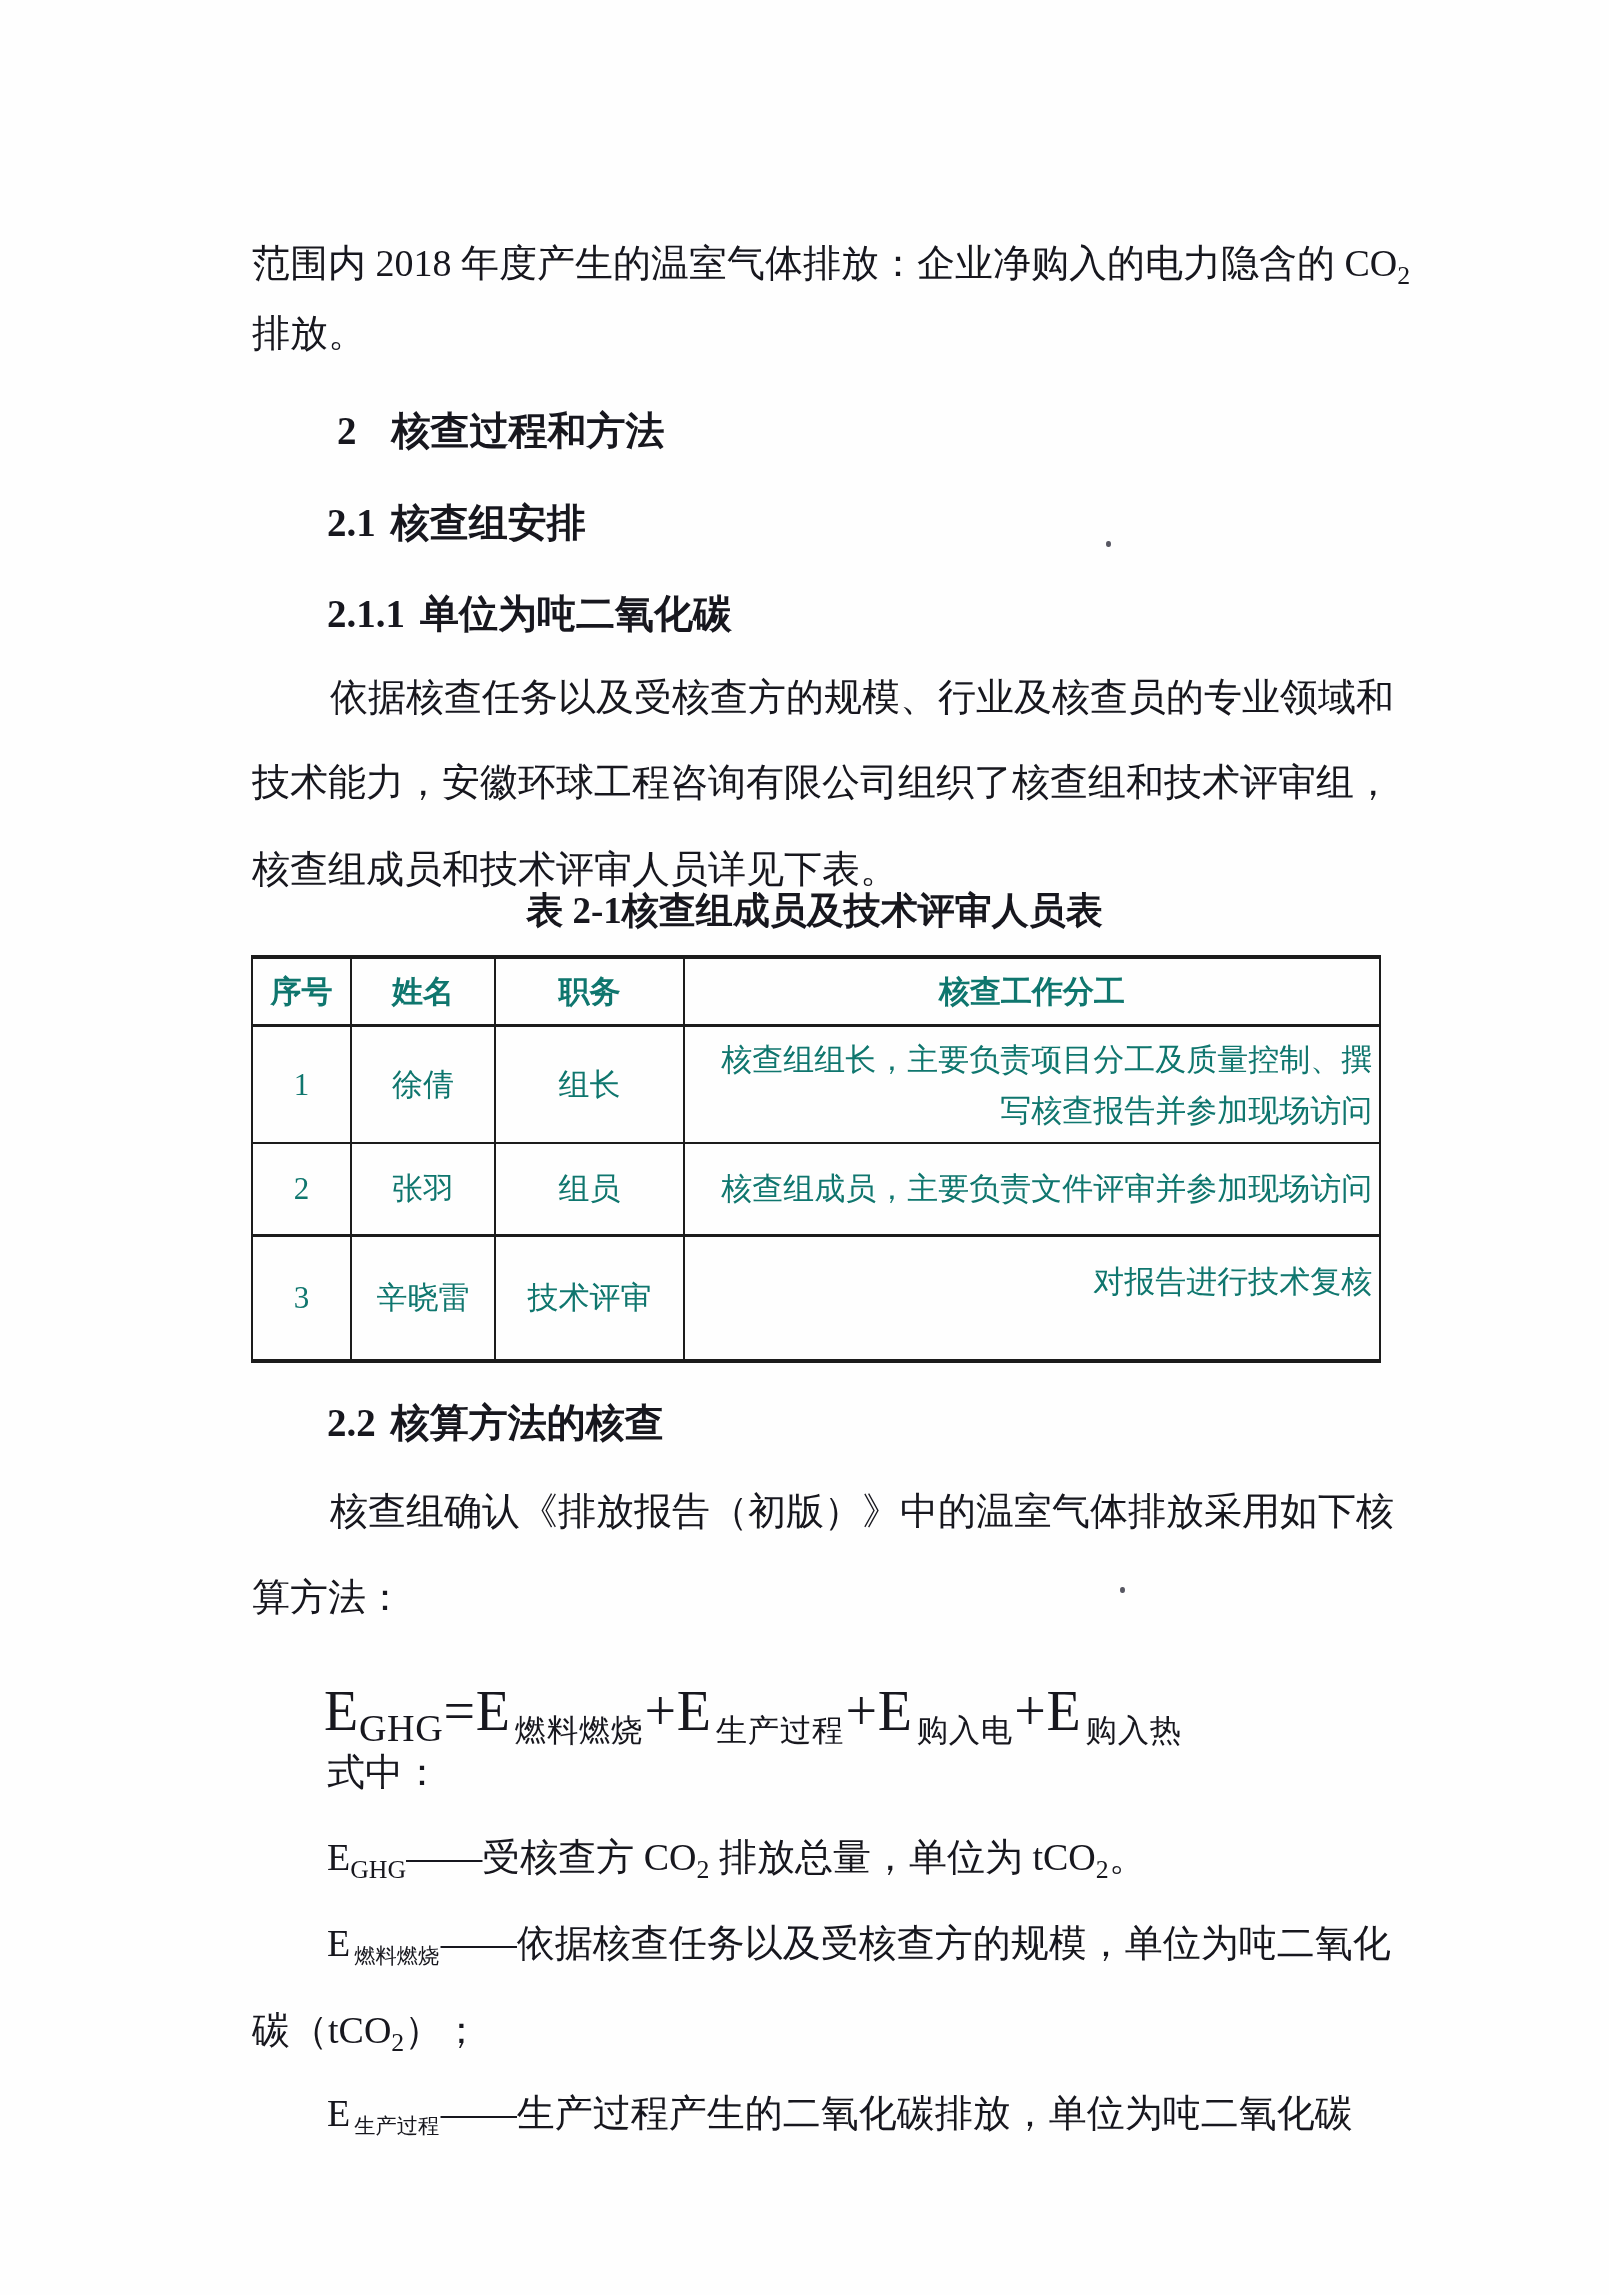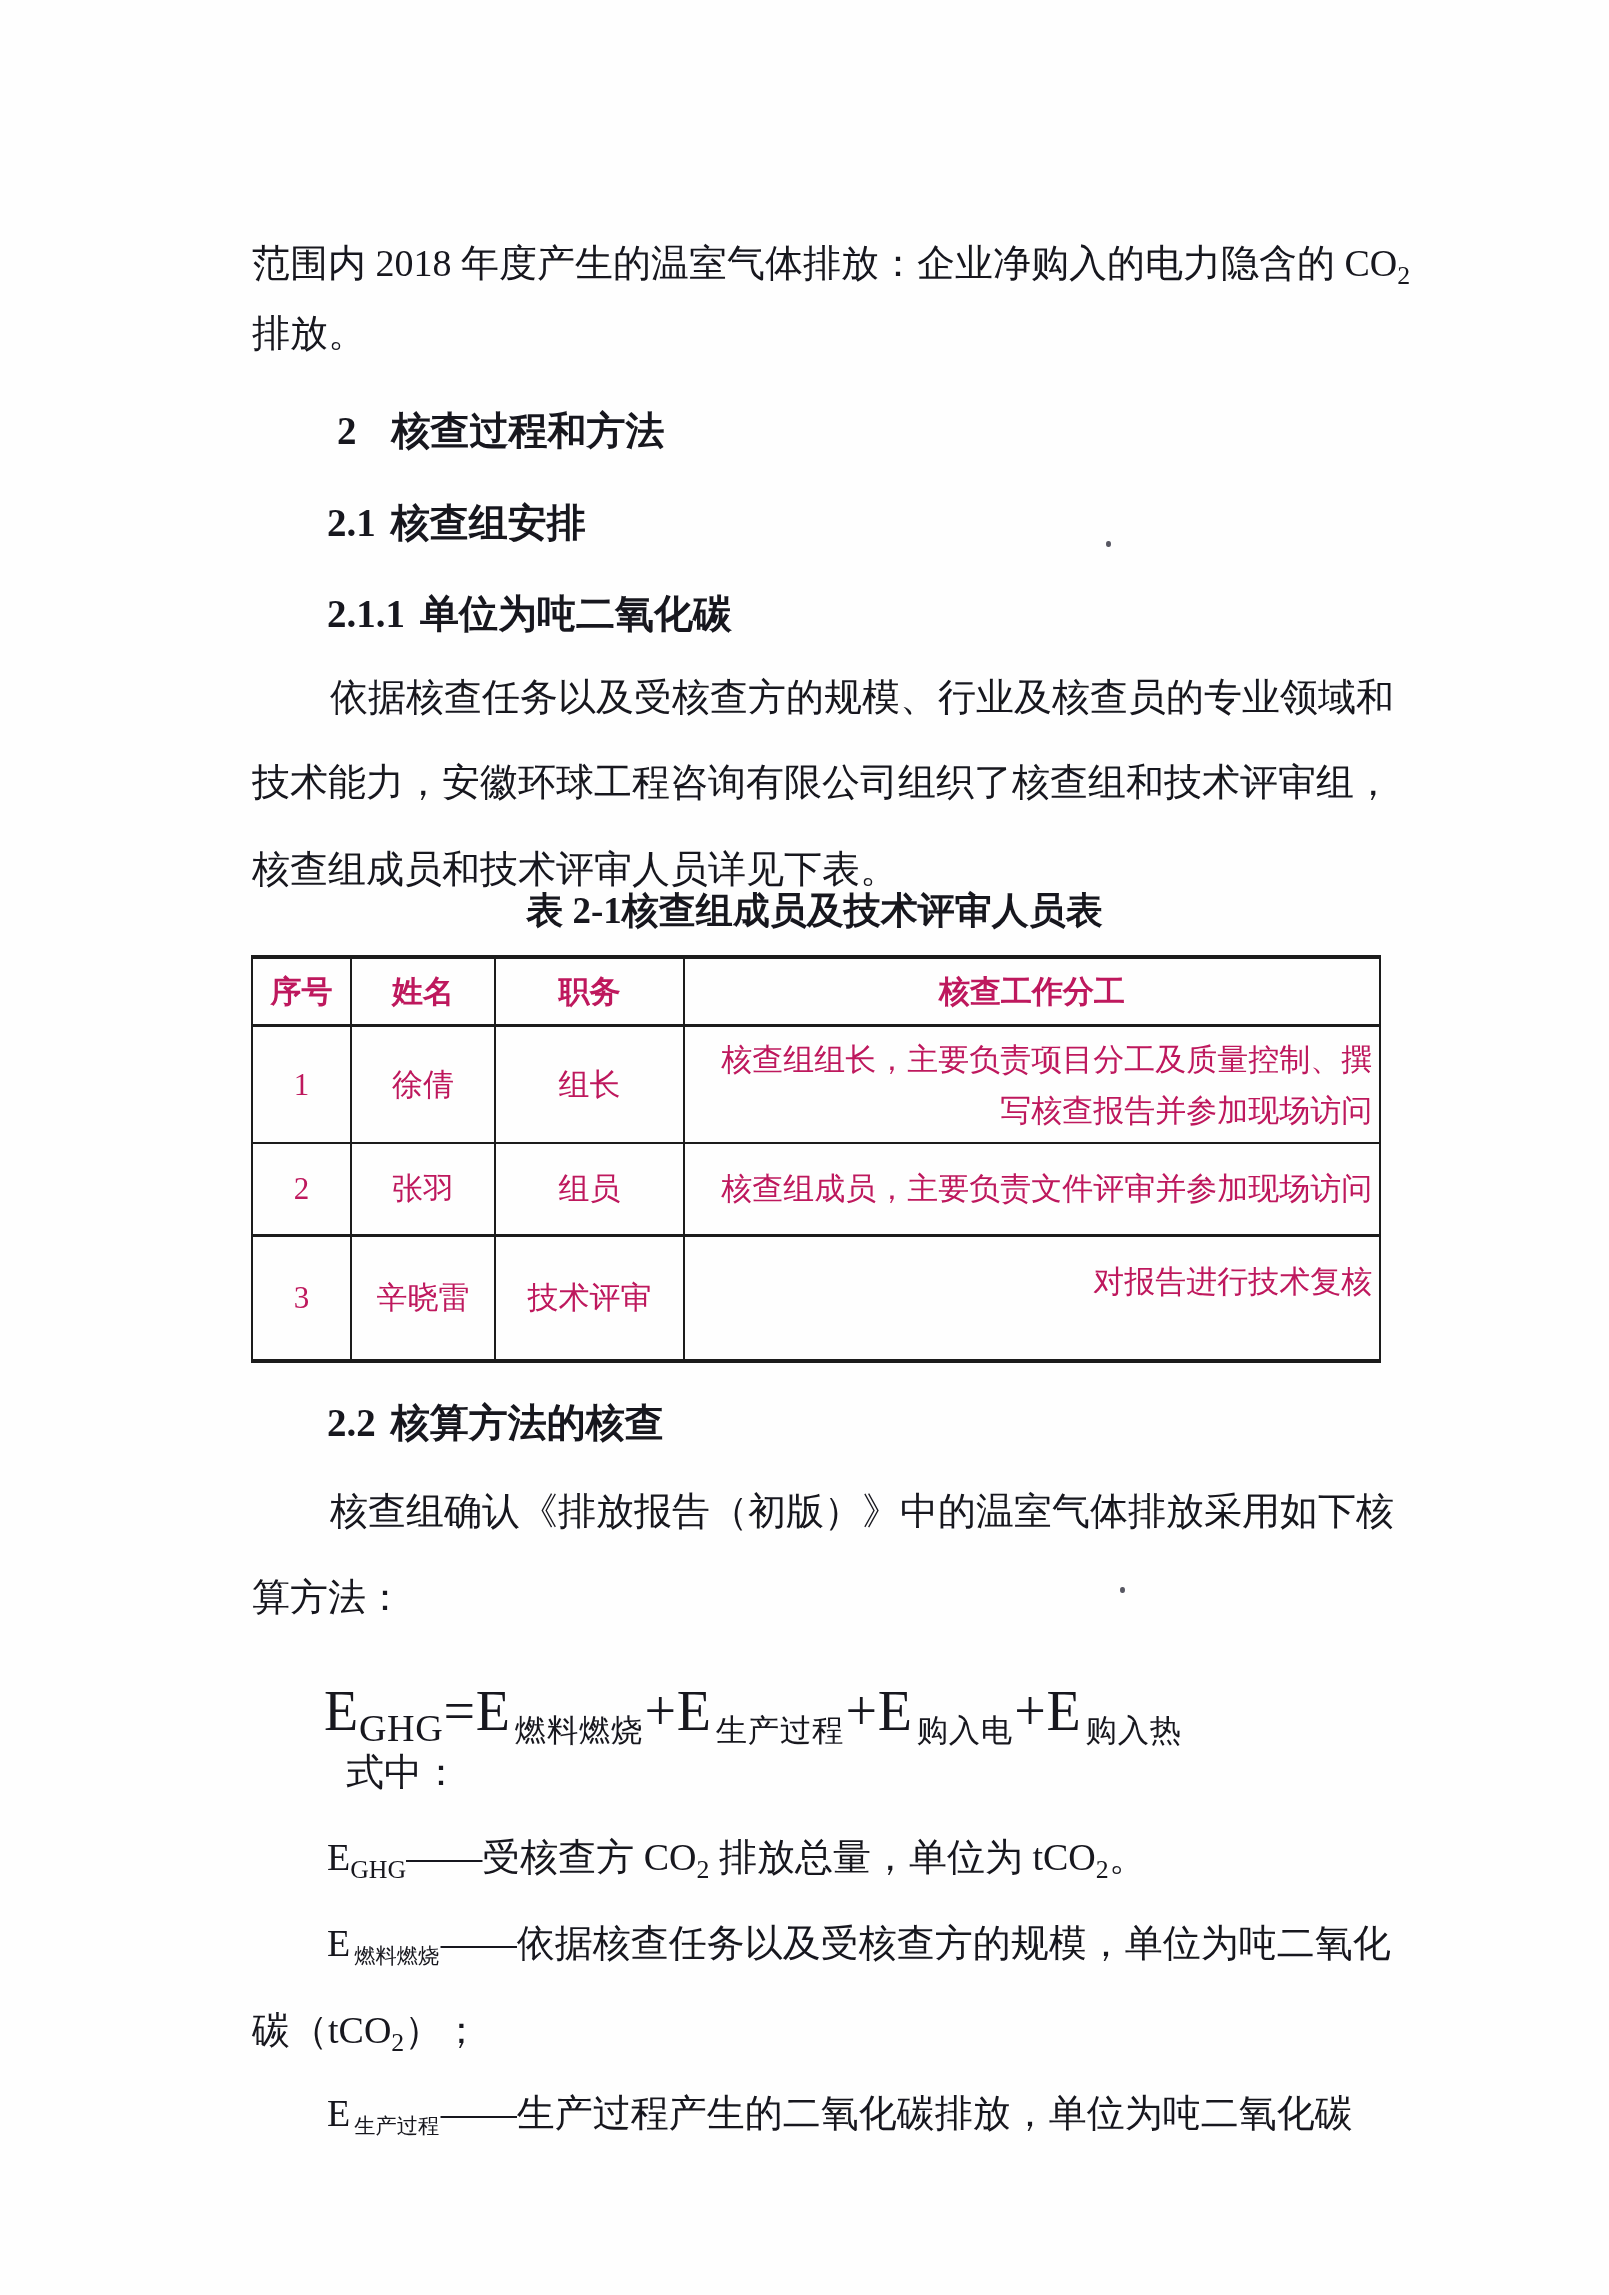--- a/index.html
+++ b/index.html
@@ -51,21 +51,21 @@
     white-space:nowrap;
   }
   .caption .cap-gap{}
   table.verify{
     position:absolute;
     left:251px;top:955px;
     width:1127px;
     border-collapse:collapse;
     table-layout:fixed;
     font-size:31px;
-    color:#be185d;
+    color:#0f766e;
     border:2.7px solid #1c1c1c;
     border-top:4.1px solid #1c1c1c;
     border-bottom:4.1px solid #1c1c1c;
   }
   table.verify th,table.verify td{
     border:2px solid #1c1c1c;
     padding:4.1px 6.8px;
     text-align:center;
     vertical-align:middle;
     font-weight:normal;
@@ -150,21 +150,21 @@
     </tbody>
   </table>
 
   <h2 class="line heading" style="top:1369px;left:327px;"><span class="num gap">2.2</span><span>核算方法的核查</span></h2>
 
   <p class="line" style="top:1452px;left:330px;">核查组确认《排放报告（初版）》中的温室气体排放采用如下核</p>
   <p class="line" style="top:1538px;left:252px;">算方法：</p>
 
   <p class="line formula" style="top:1623px;left:324px;"><span>E</span><sub class="latin">GHG</sub><span>=E</span><sub class="cjk">燃料燃烧</sub><span>+E</span><sub class="cjk">生产过程</sub><span>+E</span><sub class="cjk">购入电</sub><span>+E</span><sub class="cjk">购入热</sub></p>
 
-  <p class="line" style="top:1713px;left:346px;">式中：</p>
+  <p class="line" style="top:1713px;left:327px;">式中：</p>
 
   <p class="line" style="top:1798px;left:327px;"><span>E</span><sub class="latin">GHG</sub><span>——受核查方 CO</span><sub class="latin">2</sub><span> 排放总量，单位为 tCO</span><sub class="latin">2</sub><span>。</span></p>
 
   <p class="line" style="top:1884px;left:327px;"><span>E</span><sub class="cjk">燃料燃烧</sub><span>——依据核查任务以及受核查方的规模，单位为吨二氧化</span></p>
   <p class="line" style="top:1971px;left:252px;"><span>碳（tCO</span><sub class="latin">2</sub><span>）；</span></p>
 
   <p class="line" style="top:2054px;left:327px;"><span>E</span><sub class="cjk">生产过程</sub><span>——生产过程产生的二氧化碳排放，单位为吨二氧化碳</span></p>
 
   <span class="speck" style="left:1106px;top:541px;"></span>
   <span class="speck" style="left:1120px;top:1587px;"></span>

